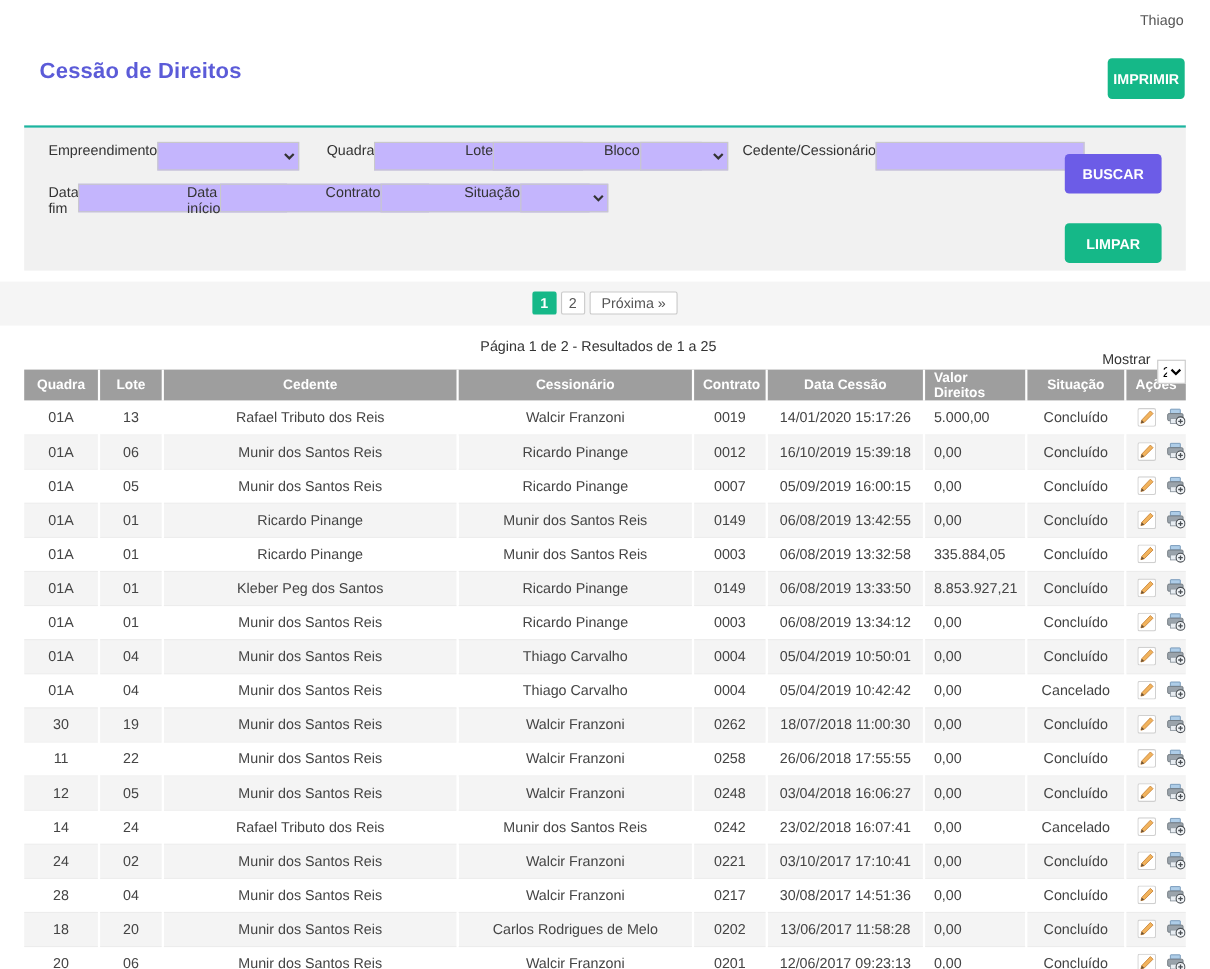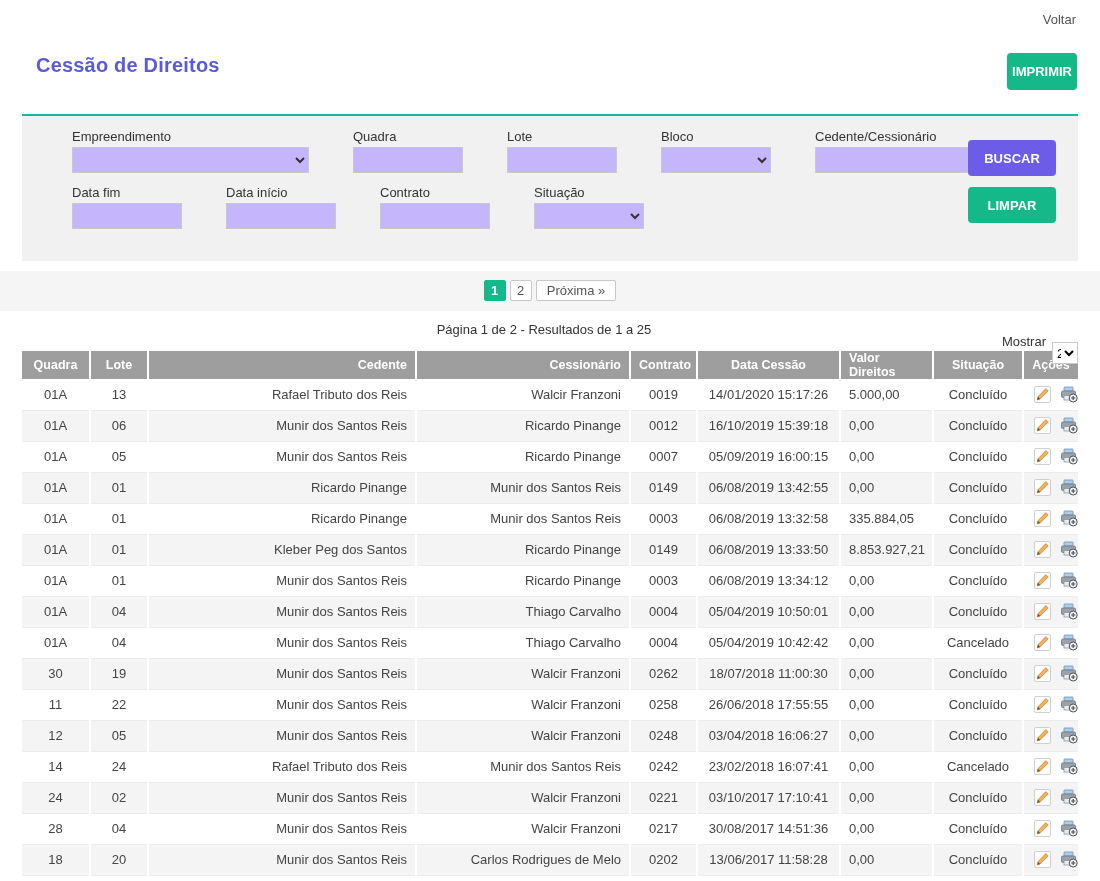--- a/index.html
+++ b/index.html
@@ -21,29 +21,29 @@
   .btn-purple { background: #6c5ce7; }
   .imprimir-btn { position: absolute; right: 23px; top: 25px; font-size: 13px;
                   padding: 11px 5px; border-radius: 4px; }
 
   
   .filter-panel {
     margin: 14px 22px 0 22px; background: #f1f1f1; border-top: 2px solid #1cb5a0;
     padding: 13px 22px 20px 22px; position: relative; min-height: 132px;
   }
   .f-row { display: flex; gap: 16px; margin-bottom: 12px; }
-  .f-field { display: flex; flex-direction: column; margin-left: 28px; }
+  .f-field { display: flex; flex-direction: row; }
   .f-field label { font-size: 13px; color: #333; margin-bottom: 3px; }
   .f-field input, .f-field select {
     height: 24px; border: 1px solid #c9c9c9; background: #c4b5fd; font-size: 13px;
     font-family: "Liberation Sans", sans-serif; color: #333; padding: 12px 6px; border-radius: 0;
   }
   .w-236 { width: 237px; } .w-110 { width: 110px; }
   .filter-buttons { position: absolute; top: 24px; right: 22px; display: flex;
-                    flex-direction: column; gap: 11px; }
+                    flex-direction: column; gap: 27px; }
   .filter-buttons .btn { width: 88px; height: 36px; font-size: 13px; }
 
   
   .pagination-strip {
     margin-top: 10px; background: #f5f5f5; padding: 9px 0 10px 0;
     display: flex; justify-content: center; align-items: center; gap: 4px;
   }
   .page-btn {
     min-width: 22px; height: 21px; border: 1px solid #c9c9c9; background: #fff;
     color: #555; font-size: 13px; display: inline-flex; align-items: center;
@@ -67,36 +67,36 @@
     height: 23px; padding: 0 8px; border-right: 2px solid #fff;
   }
   thead th:last-child { border-right: none; }
   tbody td {
     font-size: 13px; color: #444; height: 31px; padding: 0 8px;
     border-bottom: 1px solid #ececec; border-right: 2px solid #fff;
     white-space: nowrap; overflow: hidden;
   }
   tbody td:last-child { border-right: none; }
   tr.alt td { background: #f4f4f4; }
-  .c { text-align: center; } .l { text-align: right; } .r { text-align: left; }
+  .c { text-align: center; } .l { text-align: center; } .r { text-align: left; }
   .col-quadra { width: 68px; } .col-lote { width: 58px; } .col-cedente { width: 268px; }
   .col-cessionario { width: 214px; } .col-contrato { width: 67px; } .col-data { width: 143px; }
   .col-valor { width: 93px; } .col-situacao { width: 90px; } .col-acoes { width: 55px; }
   .acts { white-space: nowrap; }
   .icon-btn { display: inline-block; width: 18px; height: 17px; cursor: pointer;
               vertical-align: middle; margin: 0 2px; }
   .icon-btn svg { display: block; }
 </style>
 </head>
 <body>
 
 <div class="page">
 
   <div class="voltar-row">
-    <a>Voltar</a>
+    <a>Thiago</a>
   </div>
 
   <div class="title-row">
     <h1 class="page-title">Cessão de Direitos</h1>
     <button class="btn btn-green imprimir-btn">IMPRIMIR</button>
   </div>
 
   <div class="filter-panel">
     <div class="f-row">
       <div class="f-field w-236">

